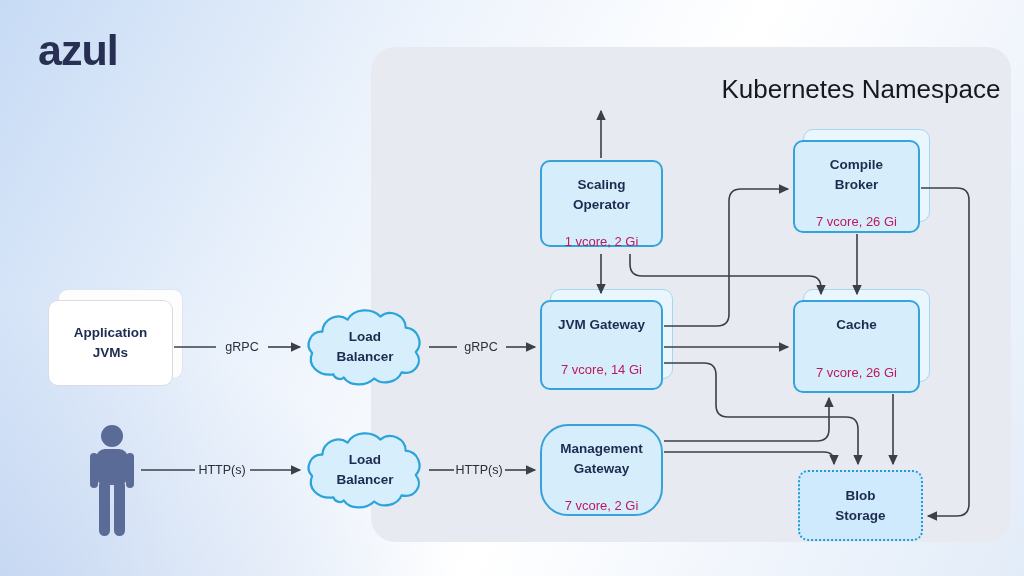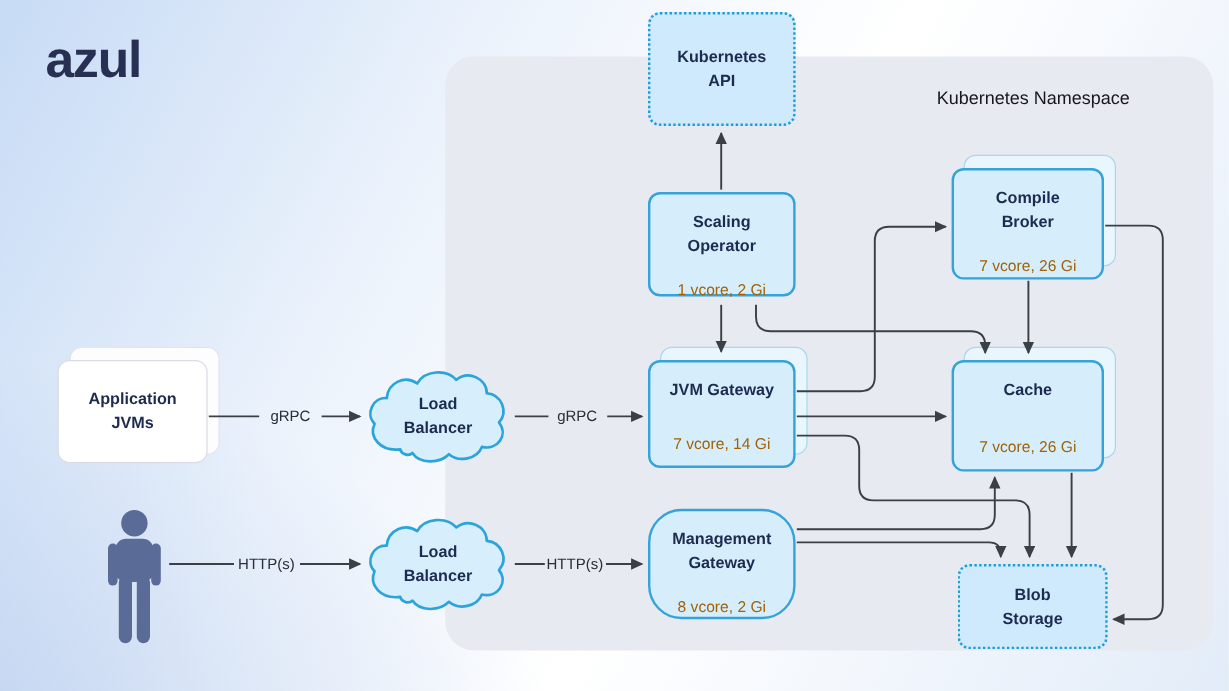--- a/index.html
+++ b/index.html
@@ -9,21 +9,21 @@
     background:
       radial-gradient(900px 620px at -8% 118%, rgba(148,178,228,.50), rgba(148,178,228,0) 62%),
       linear-gradient(118deg,#c7dbf5 0%,#eef4fc 34%,#ffffff 58%,#f0f5fc 80%,#e2ecf8 100%);
   }
   .namespace{
     position:absolute;left:371px;top:47px;width:640px;height:495px;
     background:#e8eaf1;border-radius:24px;z-index:1;
   }
   .ns-title{
     position:absolute;left:718px;top:74px;width:286px;text-align:center;
-    font-size:15px;color:#16181e;z-index:2;
+    font-size:26px;color:#16181e;z-index:2;
   }
   .logo{
     position:absolute;left:38px;top:26px;font-size:43px;font-weight:bold;
     color:#272f52;letter-spacing:-1px;z-index:2;text-align:center;
   }
   .ghost{
     position:absolute;border-radius:10px;z-index:2;box-sizing:border-box;
     background:#e9f6fd;border:1.5px solid #a6d7ef;
   }
   .ghost.white{background:#fdfdfe;border:1.5px solid #e2e5ec;}
@@ -33,21 +33,21 @@
     background:#d6eefb;border:2px solid #35a3d9;
   }
   .node.dotted{background:#cfeafc;border:2px dotted #1e9cd7;}
   .node.white{background:#ffffff;border:1.5px solid #d9dce4;}
   .node.center{justify-content:center;}
   .node.spec{justify-content:space-between;padding:13px 4px 12px;gap:21px;}
   .node-title{
     font-size:13.5px;font-weight:bold;color:#1d2b50;line-height:1.45;
     white-space:pre-line;
   }
-  .node-spec{font-size:13px;color:#a16207;line-height:1;}
+  .node-spec{font-size:13px;color:#be185d;line-height:1;}
   .edges{position:absolute;left:0;top:0;z-index:3;}
   .edge{fill:none;stroke:#3a4046;stroke-width:1.6px;}
   .edge-label{
     position:absolute;z-index:5;font-size:12.5px;color:#2a2e35;
     transform:translate(-50%,-50%);white-space:nowrap;
   }
   .cloud{position:absolute;width:124px;height:88px;z-index:4;}
   .cloud svg{position:absolute;left:0;top:0;}
   .cloud-label{
     position:absolute;left:0;top:0;width:100%;height:100%;
@@ -89,24 +89,20 @@
     <path class="edge" d="M174 347 H216"></path>
     <path class="edge" marker-end="url(#arr)" d="M268 347 H300"></path>
     <path class="edge" d="M429 347 H457"></path>
     <path class="edge" marker-end="url(#arr)" d="M506 347 H535"></path>
     <path class="edge" d="M141 470 H195"></path>
     <path class="edge" marker-end="url(#arr)" d="M250 470 H300"></path>
     <path class="edge" d="M429 470 H454"></path>
     <path class="edge" marker-end="url(#arr)" d="M505 470 H535"></path>
   </svg>
 
-  <div class="node dotted center" style="left:540px;top:10px;width:123px;height:95px;">
-    <div class="node-title">Kubernetes
-API</div>
-  </div>
 
   <div class="node spec" style="left:540px;top:160px;width:123px;height:87px;">
     <div class="node-title">Scaling
 Operator</div>
     <div class="node-spec">1 vcore, 2 Gi</div>
   </div>
 
   <div class="node spec" style="left:793px;top:140px;width:127px;height:93px;">
     <div class="node-title">Compile
 Broker</div>
@@ -119,21 +115,21 @@
   </div>
 
   <div class="node spec" style="left:793px;top:300px;width:127px;height:93px;">
     <div class="node-title">Cache</div>
     <div class="node-spec">7 vcore, 26 Gi</div>
   </div>
 
   <div class="node spec" style="left:540px;top:424px;width:123px;height:92px;border-radius:28px;">
     <div class="node-title">Management
 Gateway</div>
-    <div class="node-spec">8 vcore, 2 Gi</div>
+    <div class="node-spec">7 vcore, 2 Gi</div>
   </div>
 
   <div class="node dotted center" style="left:798px;top:470px;width:125px;height:71px;">
     <div class="node-title">Blob
 Storage</div>
   </div>
 
   <div class="node white center" style="left:48px;top:300px;width:125px;height:86px;">
     <div class="node-title">Application
 JVMs</div>

